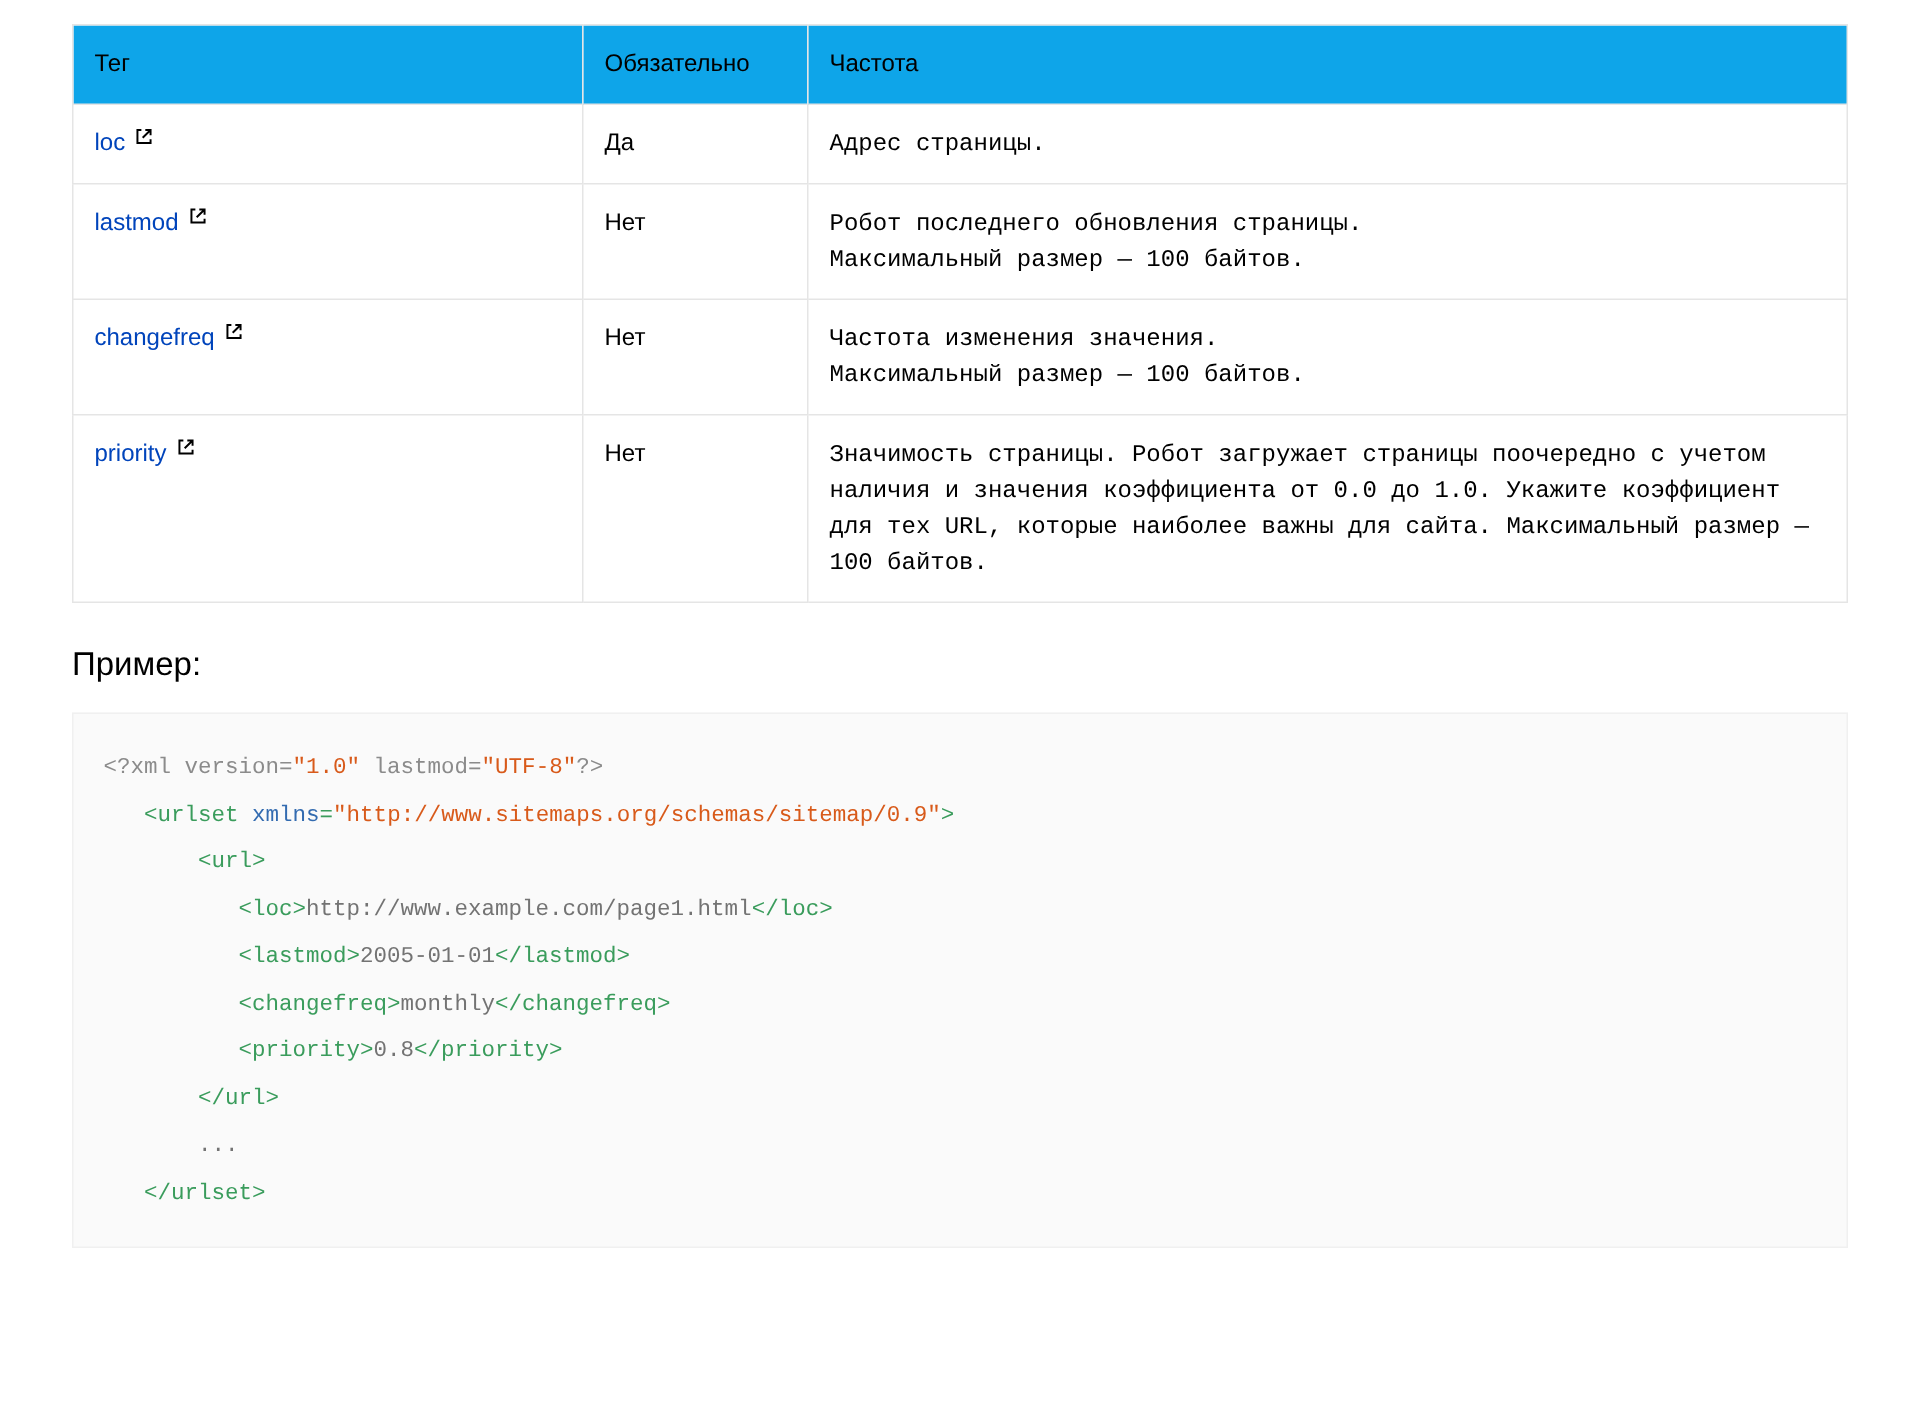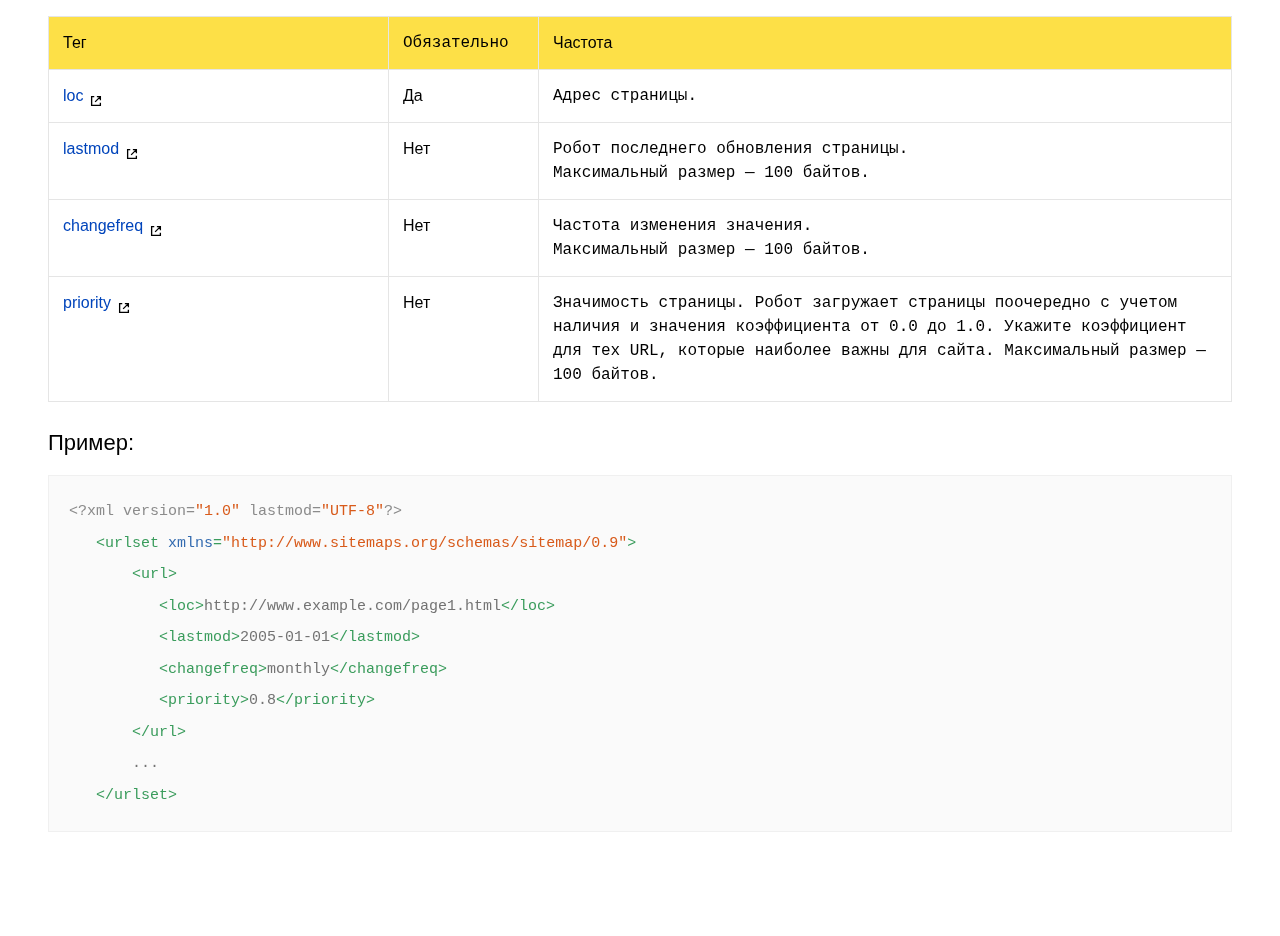--- a/index.html
+++ b/index.html
@@ -18,44 +18,43 @@
     .content-wrapper {
       max-width: 1184px;
     }
     table {
       width: 100%;
       border-collapse: collapse;
       border: 1px solid #e5e5e5;
       margin-bottom: 24px;
     }
     th {
-      background: #fde047;
+      background: #0ea5e9;
       text-align: left;
       font-weight: 400;
       padding: 14px 14px;
       border: 1px solid #e5e5e5;
       color: #000000;
       font-size: 16px;
     }
     td {
       padding: 14px 14px;
       border: 1px solid #e5e5e5;
       vertical-align: top;
       font-size: 16px;
     }
     .col-tag {
       width: 340px;
     }
     .col-required {
       width: 150px;
-      font-family: Liberation Mono, monospace;
     }
     .link-cell {
       display: inline-flex;
-      align-items: flex-end;
+      align-items: flex-start;
       gap: 6px;
     }
     a.tag-link {
       color: #0044bb;
       text-decoration: none;
       cursor: pointer;
     }
     .external-icon {
       display: inline-flex;
       color: #000000;

